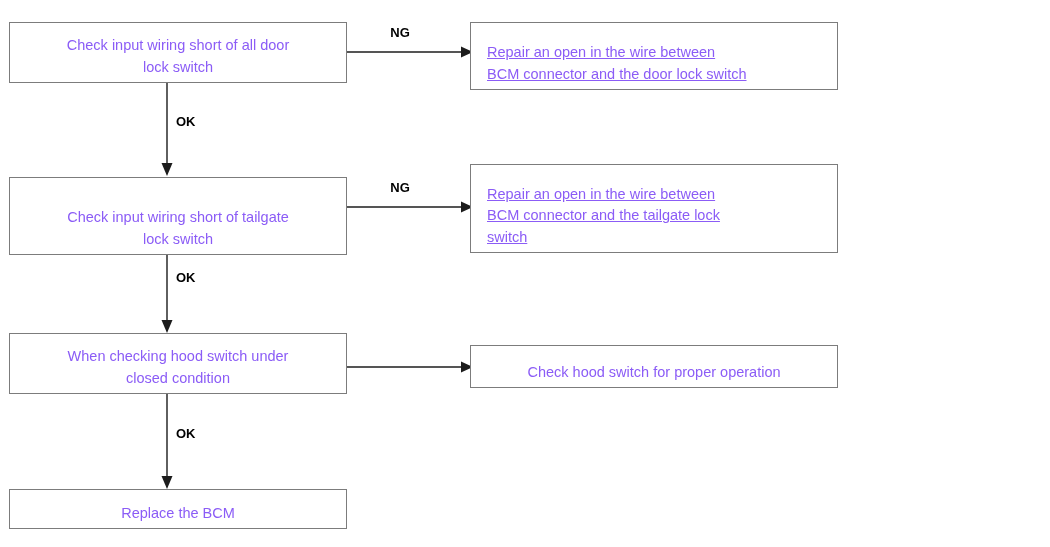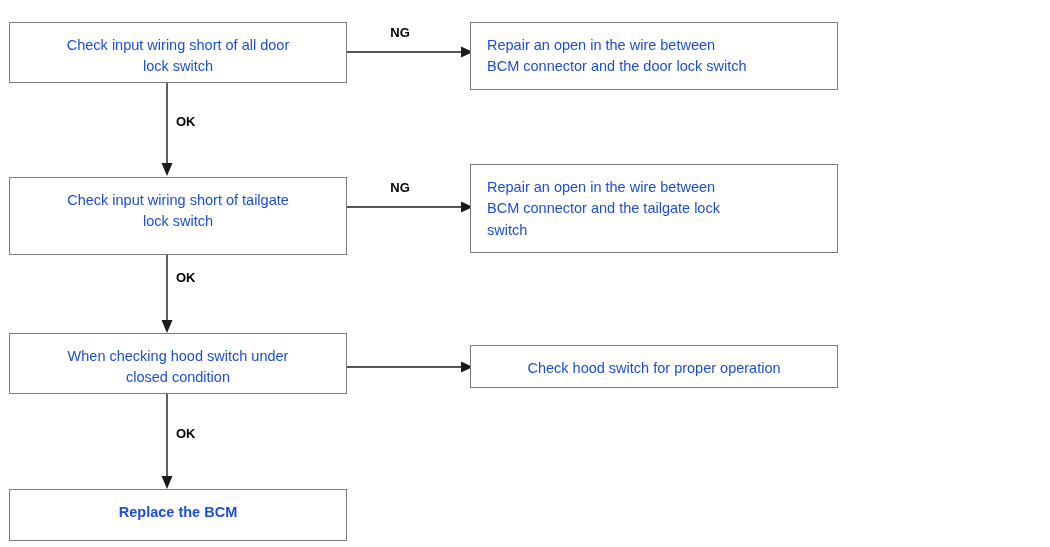--- a/index.html
+++ b/index.html
@@ -15,32 +15,33 @@
     background: #ffffff;
     font-family: "Liberation Sans", sans-serif;
     overflow: hidden;
   }
   .node {
     position: absolute;
     box-sizing: border-box;
     border: 1px solid #7c7c7c;
     background: #ffffff;
     display: flex;
-    align-items: flex-start;
+    align-items: flex-end;
     justify-content: center;
     text-align: center;
-    color: #1d4ed8;
+    color: #8b5cf6;
     font-size: 14.5px;
     line-height: 1.48;
-    padding: 12px 10px;
+    padding: 4px 10px;
   }
   .node.left-align {
     justify-content: flex-start;
     text-align: left;
     padding-left: 16px;
+    text-decoration: underline;
   }
   .node-text {
     display: block;
     white-space: pre-line;
   }
   .edge-label {
     position: absolute;
     font-size: 13px;
     font-weight: bold;
     color: #000000;
@@ -122,21 +123,21 @@
 
   <div class="node" style="left:9px; top:333px; width:338px; height:61px;">
     <span class="node-text">When checking hood switch under
 closed condition</span>
   </div>
 
   <div class="node" style="left:470px; top:345px; width:368px; height:43px;">
     <span class="node-text">Check hood switch for proper operation</span>
   </div>
 
-  <div class="node" style="left:9px; top:489px; width:338px; height:52px;font-weight:bold;">
+  <div class="node" style="left:9px; top:489px; width:338px; height:40px;">
     <span class="node-text">Replace the BCM</span>
   </div>
 
   <div class="edge-label" style="left:372px; top:25px; width:56px;">NG</div>
 
   <div class="edge-label" style="left:176px; top:114px; width:40px; text-align:left;">OK</div>
 
   <div class="edge-label" style="left:372px; top:180px; width:56px;">NG</div>
 
   <div class="edge-label" style="left:176px; top:270px; width:40px; text-align:left;">OK</div>

